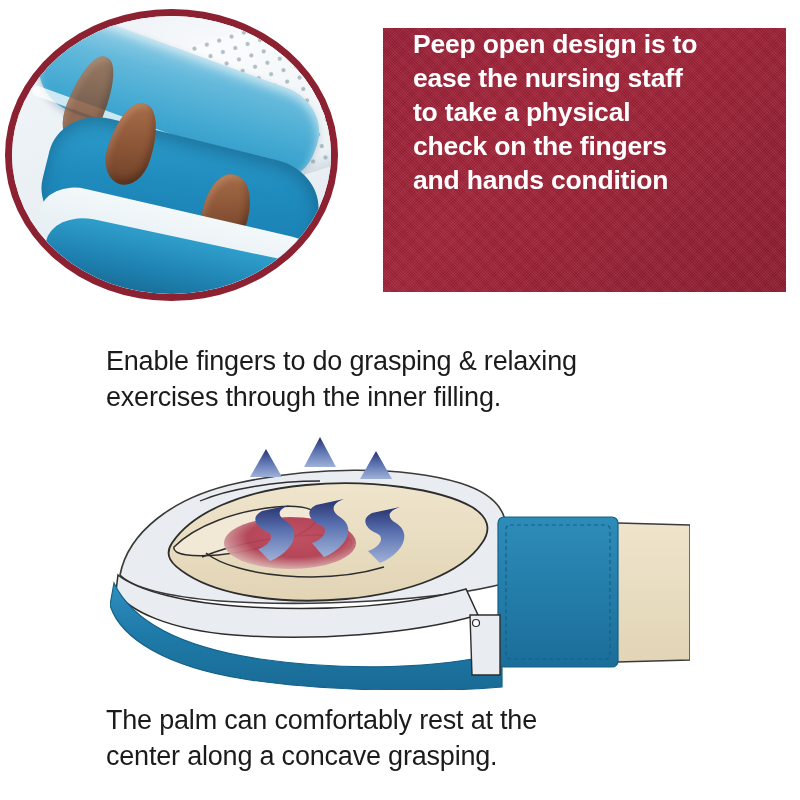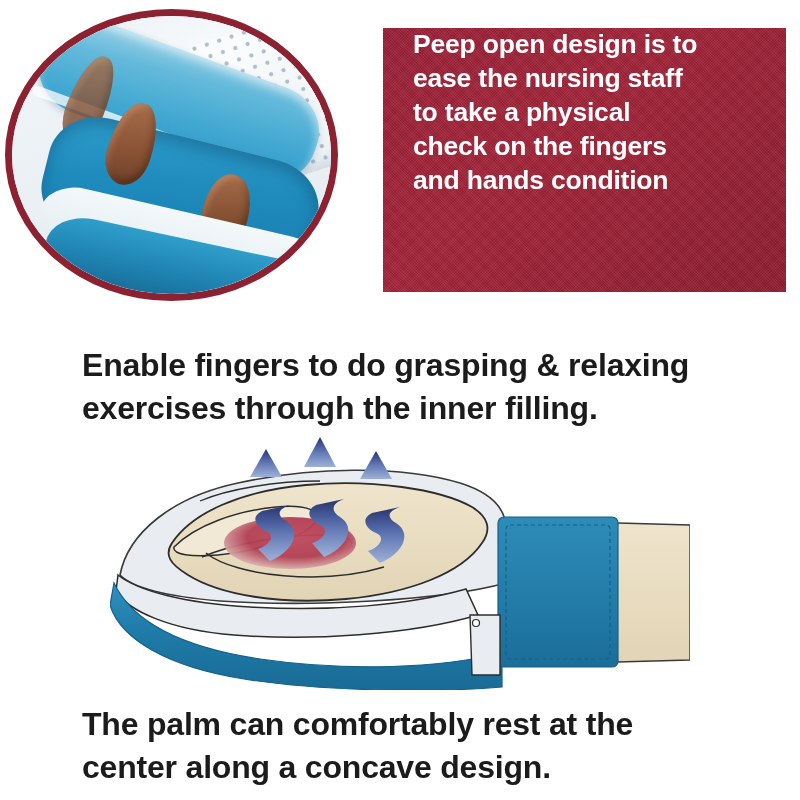--- a/index.html
+++ b/index.html
@@ -137,25 +137,26 @@
     line-height: 1.28;
     padding: 0 14px 0 30px;
     letter-spacing: -0.2px;
     white-space: pre-line;
   }
 
   
   .caption {
     position: absolute;
     color: #1b1b1b;
-    font-size: 32px;
-    font-weight: bold;
+    font-size: 27px;
+    font-weight: normal;
     line-height: 1.33;
     letter-spacing: -0.2px;
     white-space: pre-line;
+    margin-left: 24px;
   }
   .caption-mid  { left: 82px; top: 344px; width: 660px; }
   .caption-bottom { left: 82px; top: 703px; width: 660px; }
 
   
   .illustration {
     position: absolute;
     left: 110px;
     top: 425px;
     width: 580px;
@@ -262,15 +263,15 @@
                L 392 262 C 320 268 210 266 134 254 C 58 242 10 214 0 180 Z" fill="url(#gMitt)" stroke="#14608A" stroke-width="1.2"></path>
 
       <rect x="388" y="92" width="120" height="150" rx="6" fill="url(#gStrap)" stroke="#14608A" stroke-width="1.2"></rect>
       <rect x="396" y="100" width="104" height="134" rx="4" fill="none" stroke="#14608A" stroke-width="1.2" stroke-dasharray="4 3"></rect>
       <path d="M 360 190 L 390 190 L 390 250 L 362 250 Z" fill="#E9EDF2" stroke="#2d2d2d" stroke-width="1.4"></path>
       <circle cx="366" cy="198" r="3.5" fill="#ffffff" stroke="#2d2d2d" stroke-width="1.2"></circle>
     </svg>
   </div>
 
   <div class="caption caption-bottom">The palm can comfortably rest at the
-center along a concave design.</div>
+center along a concave grasping.</div>
 
 </div>
 
 </body></html>

